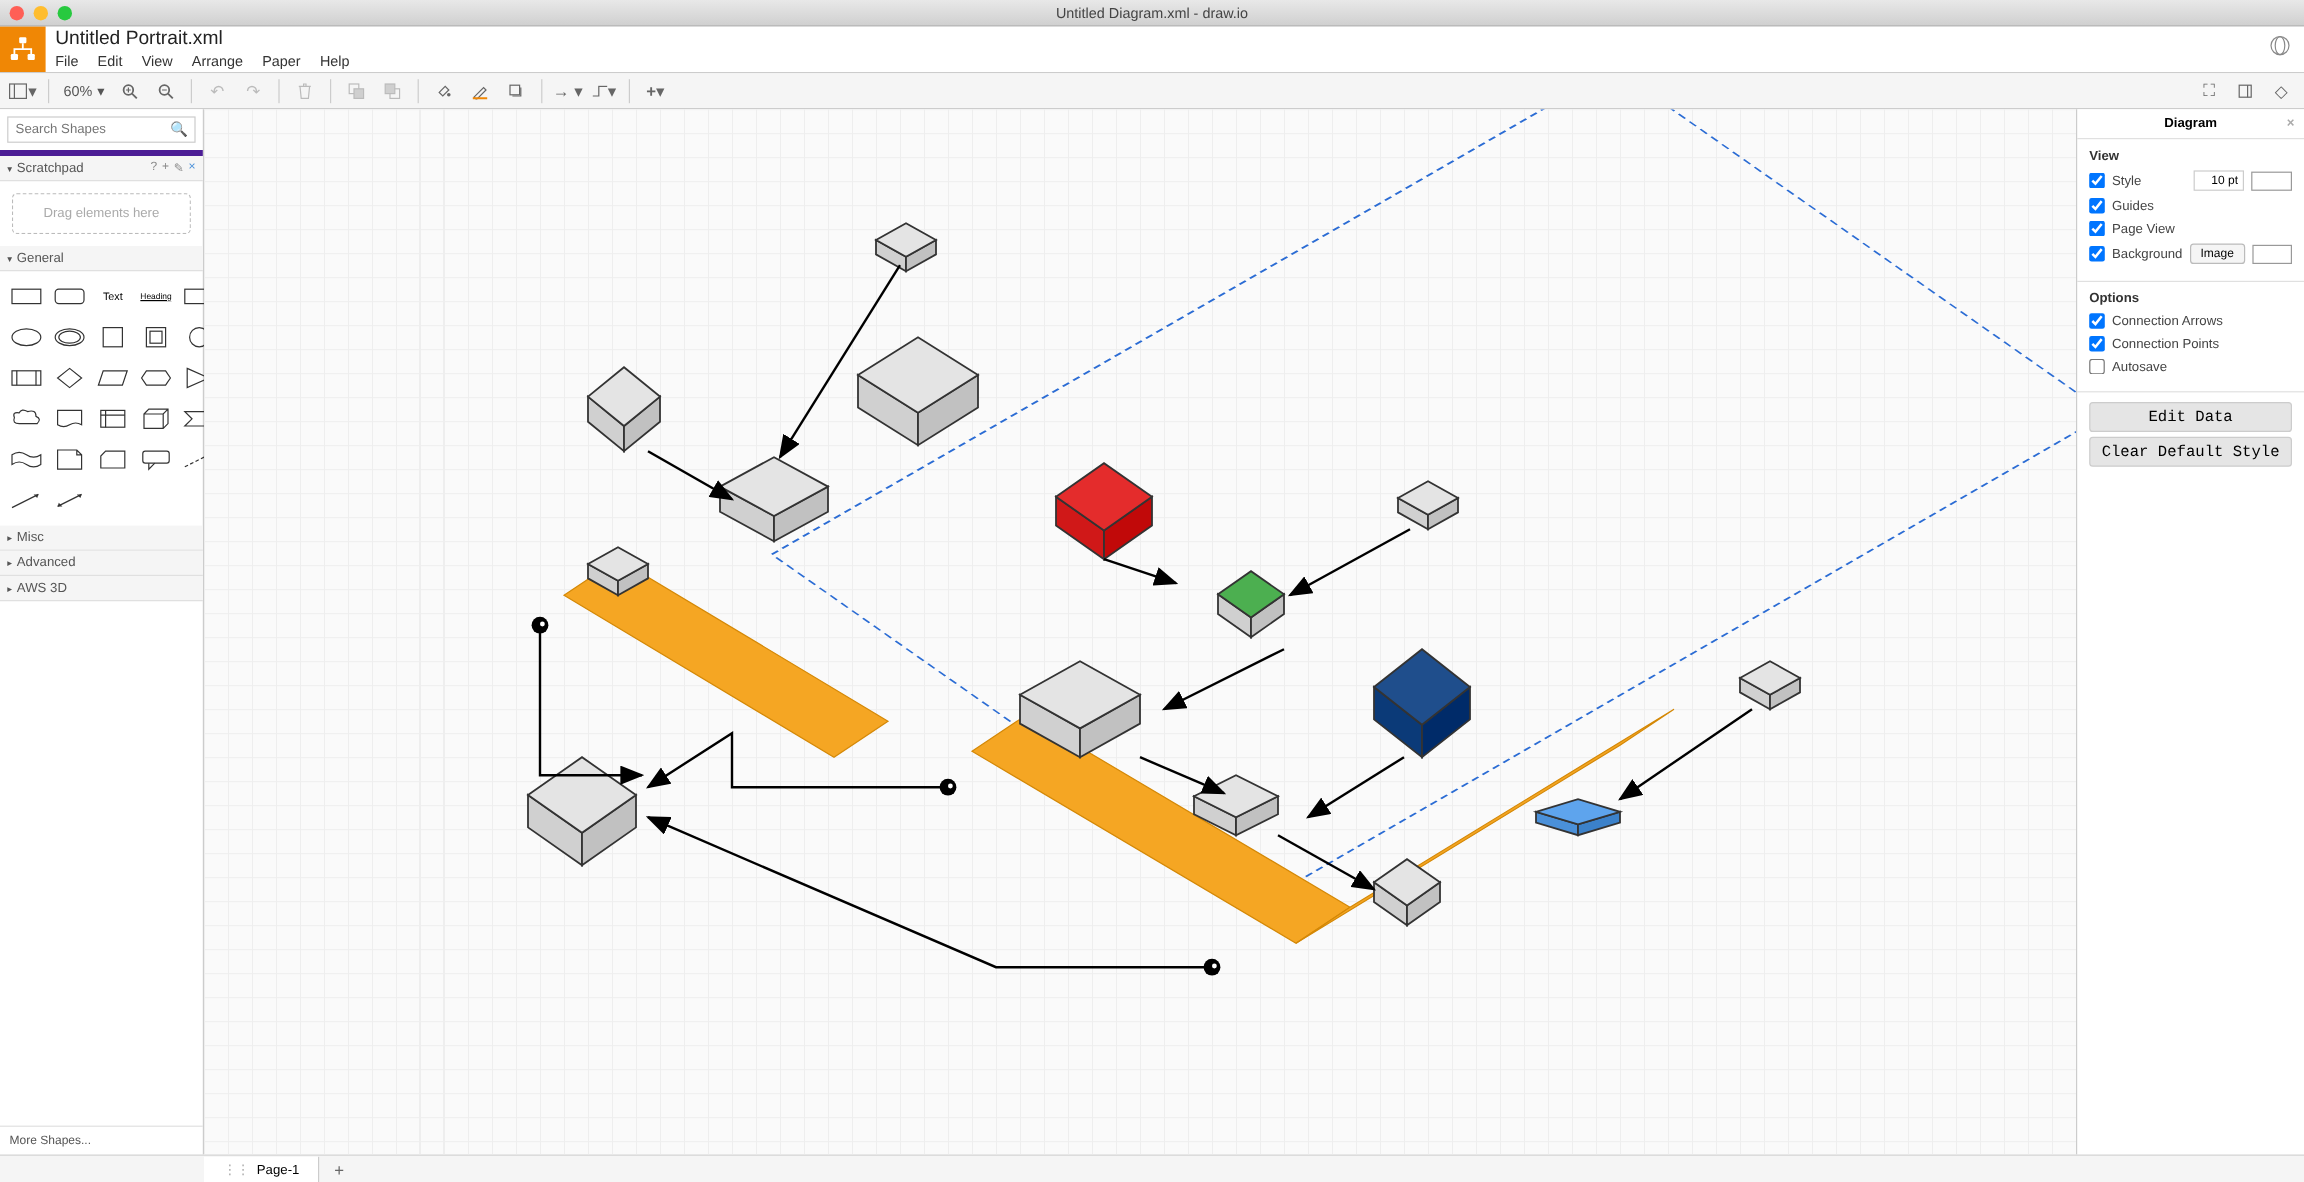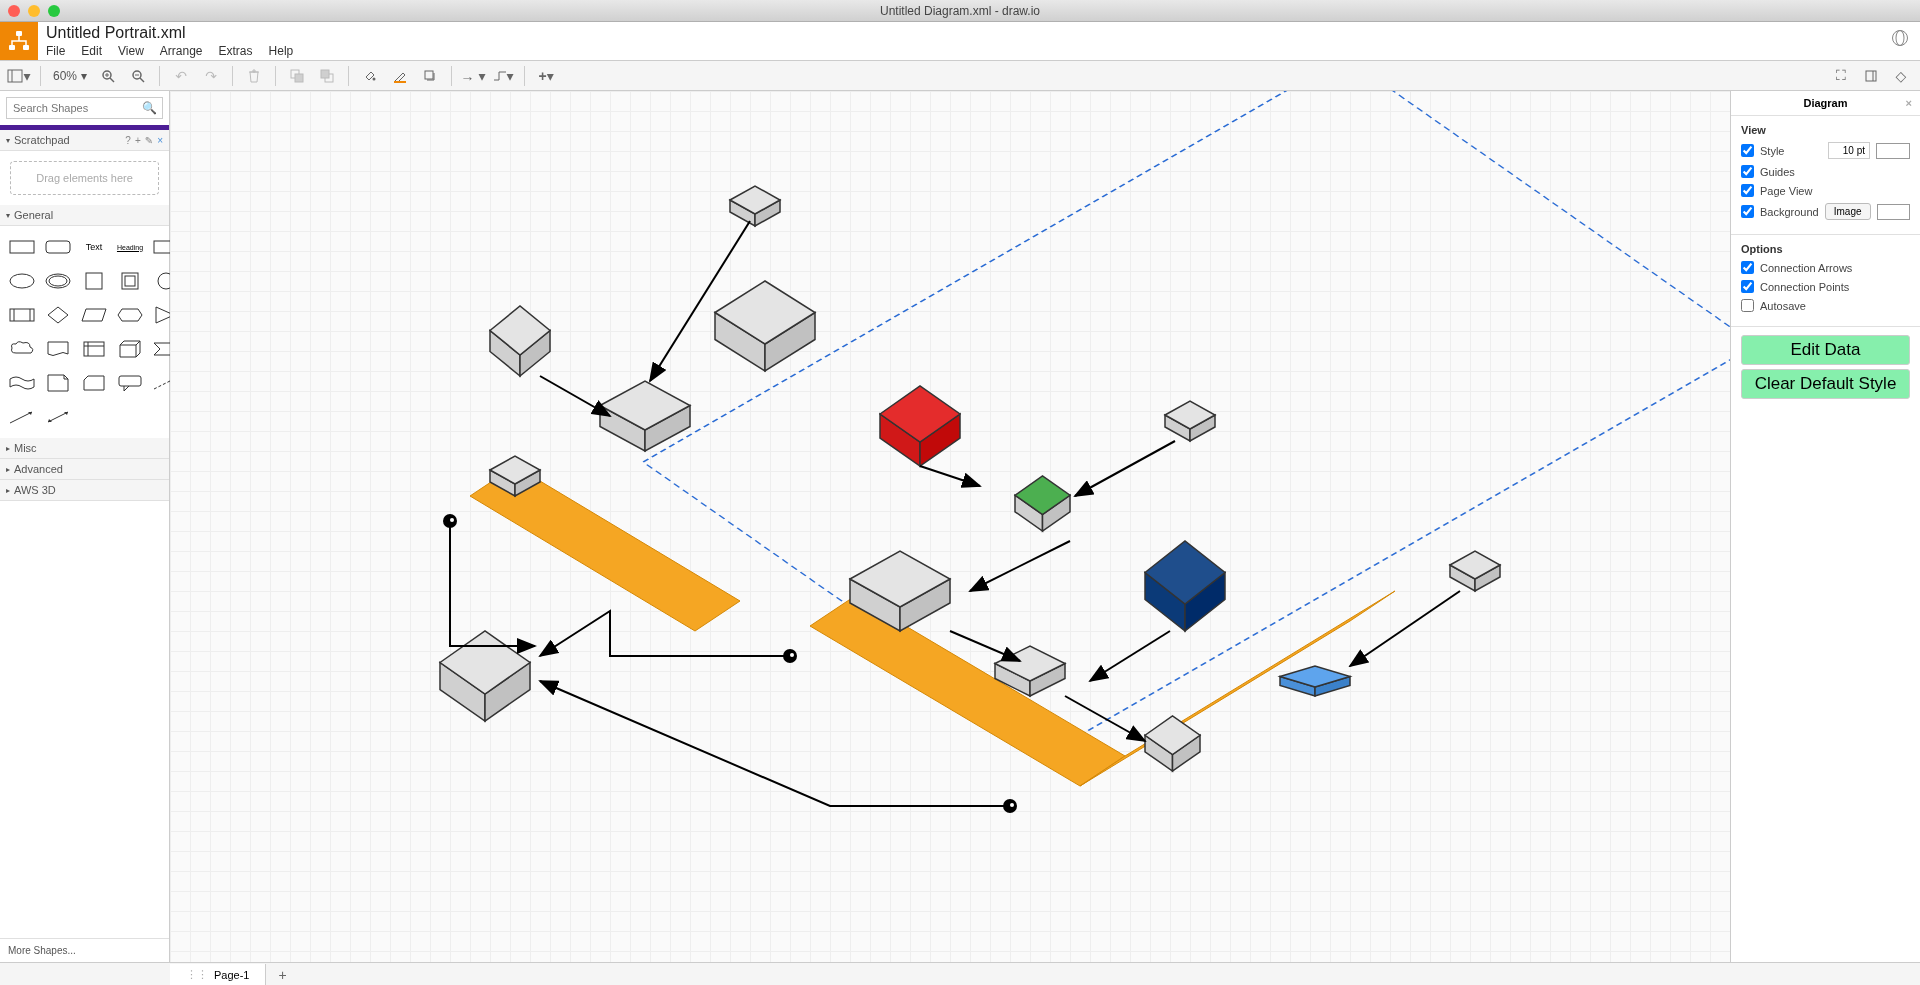--- a/index.html
+++ b/index.html
@@ -54,21 +54,21 @@
 .sr-close { position: absolute; right: 8px; top: 6px; color: #aaa; cursor: pointer; }
 .sr-section { padding: 8px 10px; }
 .sr-heading { font-weight: bold; margin-bottom: 6px; color: #333; }
 .sr-row { display: flex; align-items: center; gap: 6px; margin-bottom: 6px; }
 .sr-row input[type="checkbox"], .sr-row input[type="radio"] { margin: 0; }
 .sr-row label { color: #444; }
 .sr-input-num { width: 42px; padding: 2px 4px; border: 1px solid #ccc; font-size: 10px; text-align: right; margin-left: auto; }
 .sr-swatch { width: 34px; height: 16px; border: 1px solid #999; background: #fff; cursor: pointer; }
 .sr-btn { padding: 2px 8px; border: 1px solid #bbb; background: #f5f5f5; font-size: 10px; cursor: pointer; border-radius: 3px; }
 .sr-select { width: 100%; padding: 2px 4px; border: 1px solid #4a90d9; background: #fff; font-size: 11px; }
-.sr-wide-btn { width: 100%; padding: 4px; border: 1px solid #ccc; background: #86efac; font-size: 17px; cursor: pointer; margin-bottom: 4px; border-radius: 3px; }
+.sr-wide-btn { width: 100%; padding: 4px; border: 1px solid #ccc; background: #e5e5e5; font-size: 13px; cursor: pointer; margin-bottom: 4px; border-radius: 3px; font-family: Liberation Mono, monospace; }
 
 .statusbar { height: 24px; background: #f5f5f5; border-top: 1px solid #ccc; display: flex; align-items: center; }
 .page-tab { padding: 4px 16px; font-size: 11px; border-right: 1px solid #ccc; background: #fff; display: flex; align-items: center; gap: 6px; }
 .page-add { padding: 4px 12px; cursor: pointer; color: #666; font-size: 14px; }
 .page-handle { color: #aaa; cursor: grab; }
 </style>
 </head>
 <body>
 
 <div class="titlebar">
@@ -89,21 +89,21 @@
         <path d="M12 7 L12 12 M5 16 L5 12 L19 12 L19 16" stroke="#fff" stroke-width="1.5" fill="none"></path>
       </svg>
   </div>
   <div class="header-content">
     <div class="doc-title">Untitled Portrait.xml</div>
     <div class="menubar">
       <span>File</span>
       <span>Edit</span>
       <span>View</span>
       <span>Arrange</span>
-      <span>Extras</span>
+      <span>Paper</span>
       <span>Help</span>
     </div>
   </div>
   <div class="header-right">
     <div class="globe-icon"></div>
   </div>
 </div>
 
 <div class="toolbar">
   <div class="tb-btn"><svg width="16" height="14" viewBox="0 0 16 14">

